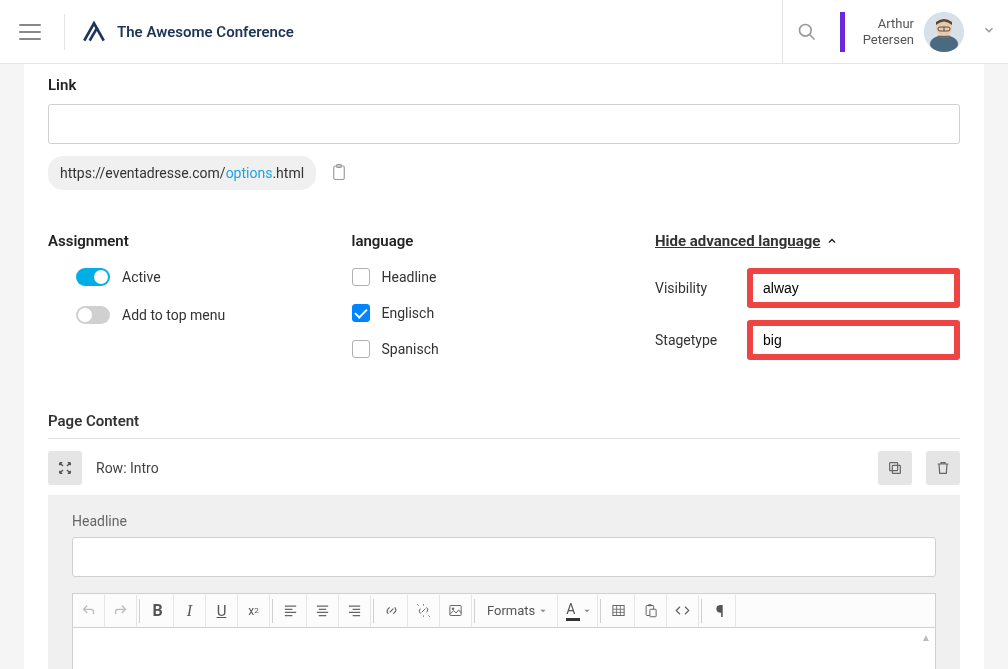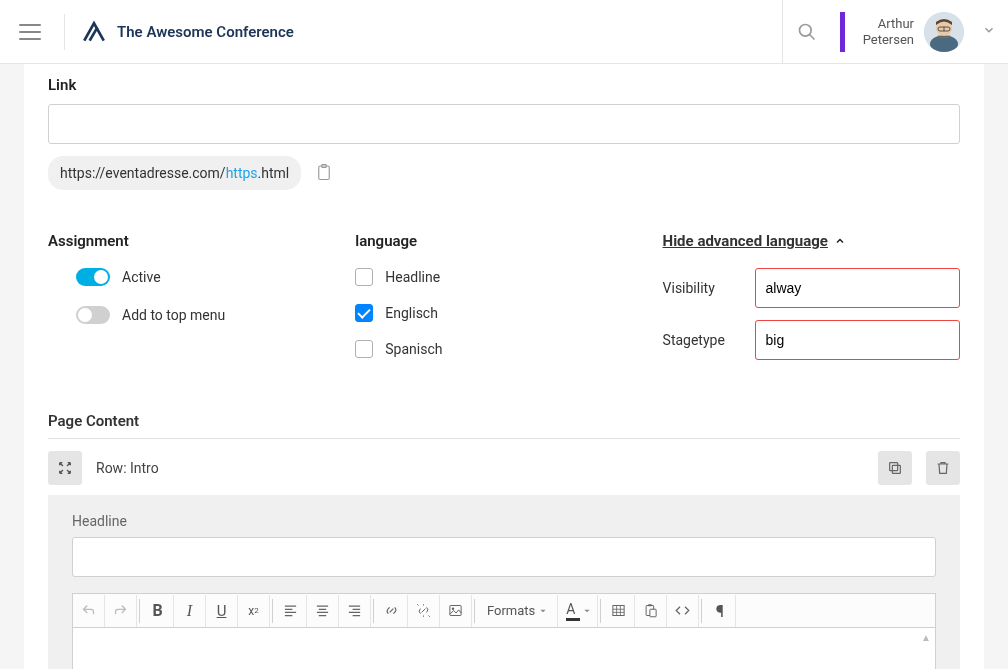--- a/index.html
+++ b/index.html
@@ -230,21 +230,21 @@
     .kv-row {
       display: flex;
       align-items: center;
       gap: 20px;
       margin-bottom: 12px;
     }
     .kv-label { font-size: 14px; color: #333; width: 72px; }
     .kv-input {
       flex: 1;
       height: 40px;
-      border: 1px solid #ef4444;
+      border: 6px solid #ef4444;
       border-radius: 3px;
       padding: 0 10px;
       font-size: 14px;
     }
     
     .section-title {
       font-size: 15px;
       font-weight: 600;
       margin-top: 36px;
       margin-bottom: 8px;
@@ -434,21 +434,21 @@
 
 <div class="page">
   <div class="card">
 
     
     <div class="field-label">Link</div>
     <input class="text-input" value="" style="">
     <div class="url-row">
       <div class="url-display">
         <span>https://eventadresse.com/</span>
-          <span class="slug">https</span>
+          <span class="slug">options</span>
           <span>.html</span>
       </div>
       <div class="clipboard-btn">
         <svg viewBox="0 0 24 24" width="18" height="20">
           <rect x="5" y="4" width="14" height="18" rx="2" fill="none" stroke="#999" stroke-width="1.5"></rect>
           <rect x="9" y="2" width="6" height="4" rx="1" fill="none" stroke="#999" stroke-width="1.5"></rect>
         </svg>
       </div>
     </div>
 

